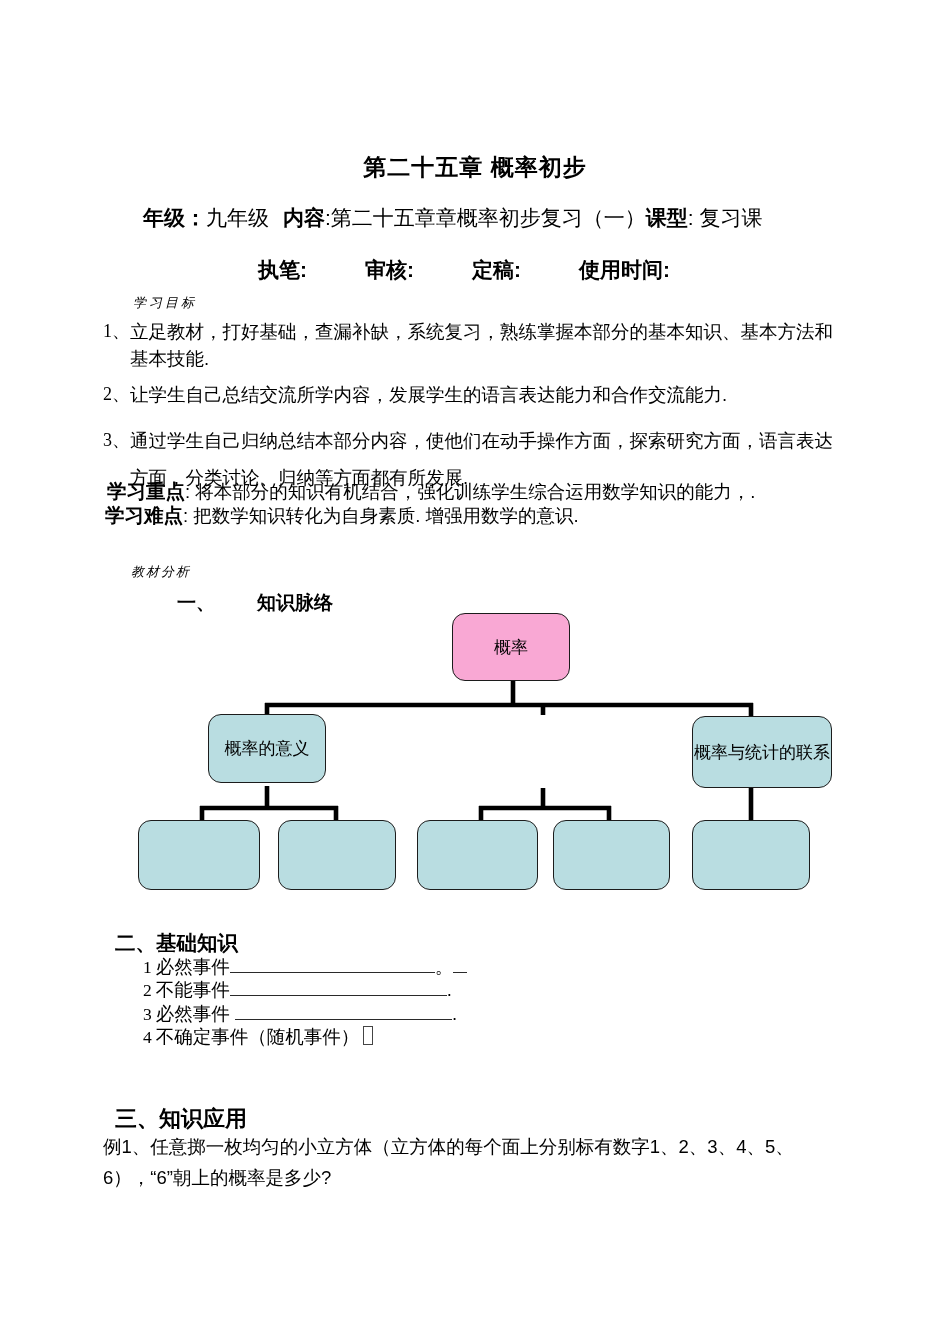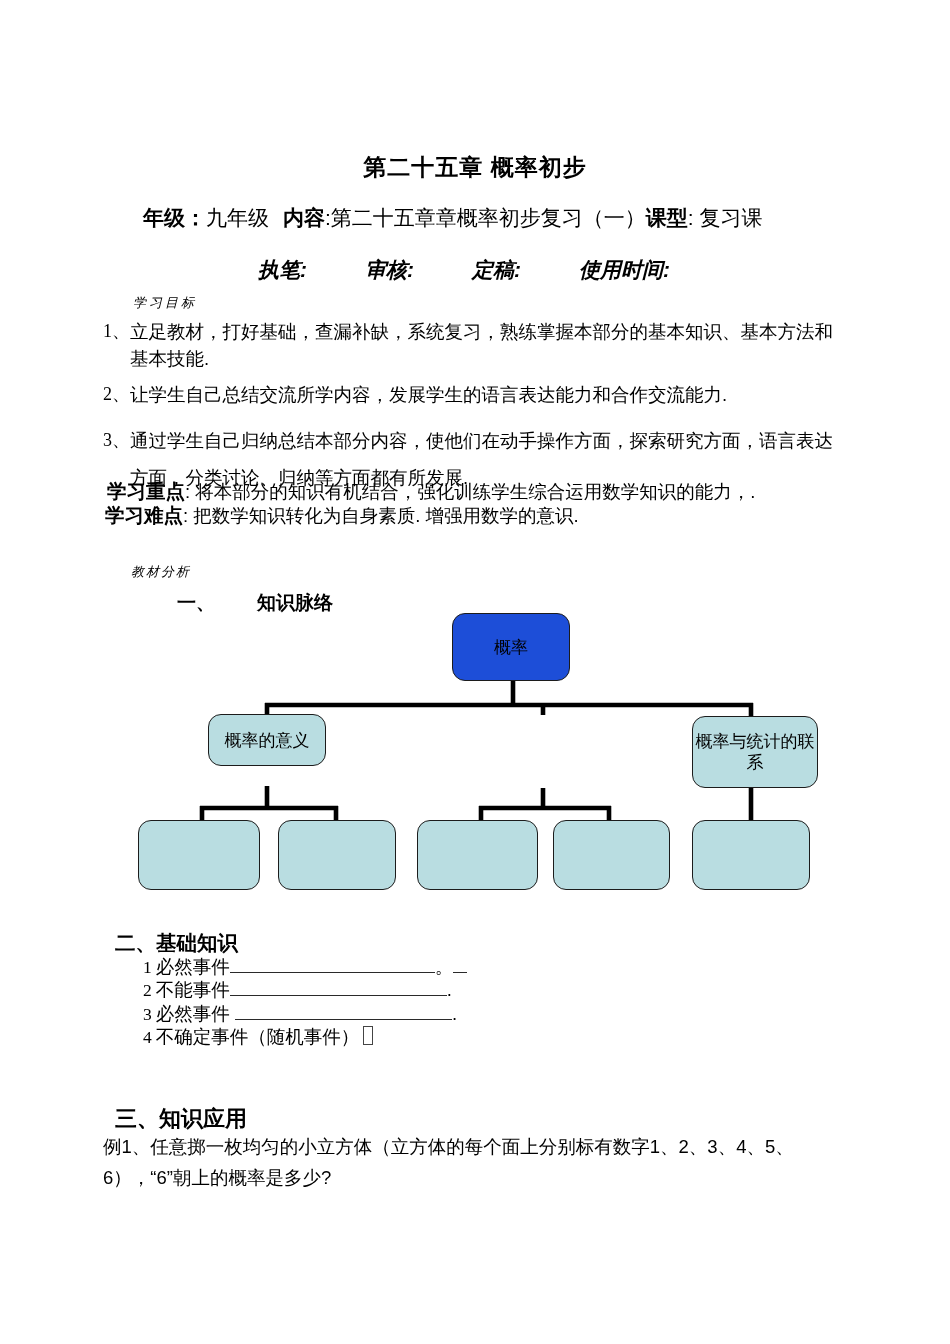--- a/index.html
+++ b/index.html
@@ -13,21 +13,21 @@
     overflow:hidden;
   }
   .abs{position:absolute;}
 
   
   .doc-title{top:152px;left:0;width:950px;text-align:center;font-size:23px;font-weight:bold;letter-spacing:1px;}
   .meta-line{top:204px;left:143px;font-size:21px;white-space:nowrap;}
   .meta-line b{font-weight:bold;}
   .meta-gap{display:inline-block;width:14px;}
   .byline{top:256px;left:258px;font-size:21px;font-weight:bold;white-space:nowrap;}
-  .byline span{margin-right:58px;font-style:italic;}
+  .byline span{margin-right:58px;}
   .byline span:last-child{margin-right:0;}
 
   
   .kai-heading{font-family:"DejaVu Serif","Liberation Serif",serif;font-style:italic;font-weight:normal;font-size:13px;letter-spacing:3px;}
   .obj-heading{top:294px;left:133px;}
   .obj-list{top:318px;left:103px;width:748px;}
   .obj-item{display:flex;font-size:18.5px;line-height:27px;}
   .obj-item .num{width:27px;flex:none;font-family:"Liberation Serif",serif;font-size:18px;}
   .obj-item .txt{flex:1;}
   .obj-item.i1{margin-bottom:9px;}
@@ -49,23 +49,23 @@
   .flow-box{
     position:absolute;
     border:1.6px solid #1c1c1c;
     border-radius:13px;
     display:flex;align-items:center;justify-content:center;
     text-align:center;
     font-size:17px;line-height:21px;
     box-sizing:border-box;
   }
   .fb-root{left:452px;top:1px;width:118px;height:68px;}
-  .fb-l2a{left:208px;top:102px;width:118px;height:52px;}
+  .fb-l2a{left:208px;top:102px;width:118px;height:69px;}
   .fb-l2b{left:485px;top:100px;width:116px;height:78px;}
-  .fb-l2c{left:692px;top:104px;width:126px;height:72px;}
+  .fb-l2c{left:692px;top:104px;width:140px;height:72px;}
   .fb-e1{left:138px;top:208px;width:122px;height:70px;}
   .fb-e2{left:278px;top:208px;width:118px;height:70px;}
   .fb-e3{left:417px;top:208px;width:121px;height:70px;}
   .fb-e4{left:553px;top:208px;width:117px;height:70px;}
   .fb-e5{left:692px;top:208px;width:118px;height:70px;}
 
   
   .basics-heading{top:929px;left:115px;font-size:20.5px;font-weight:bold;}
   .basics-list{top:954px;left:143px;font-size:18.5px;}
   .b-row{height:23.4px;white-space:nowrap;}
@@ -141,21 +141,21 @@
         <line x1="336" y1="194" x2="336" y2="210" stroke="#000000"></line>
 
         <line x1="543" y1="176" x2="543" y2="198" stroke="#000000"></line>
         <line x1="479" y1="196" x2="611" y2="196" stroke="#000000"></line>
         <line x1="481" y1="194" x2="481" y2="210" stroke="#000000"></line>
         <line x1="609" y1="194" x2="609" y2="210" stroke="#000000"></line>
 
         <line x1="751" y1="174" x2="751" y2="210" stroke="#000000"></line>
       </g>
     </svg>
-    <div class="flow-box fb-root" style="background: #1d4ed8; border-color: rgb(28, 28, 28);">概率</div>
+    <div class="flow-box fb-root" style="background: #f9a8d4; border-color: rgb(28, 28, 28);">概率</div>
     <div class="flow-box fb-l2a" style="background: rgb(185, 221, 225); border-color: rgb(28, 28, 28);">概率的意义</div>
     <div class="flow-box fb-l2c" style="background: rgb(185, 221, 225); border-color: rgb(28, 28, 28);">概率与统计的联系</div>
     <div class="flow-box fb-e1" style="background: rgb(185, 221, 225); border-color: rgb(28, 28, 28);"></div>
     <div class="flow-box fb-e2" style="background: rgb(185, 221, 225); border-color: rgb(28, 28, 28);"></div>
     <div class="flow-box fb-e3" style="background: rgb(185, 221, 225); border-color: rgb(28, 28, 28);"></div>
     <div class="flow-box fb-e4" style="background: rgb(185, 221, 225); border-color: rgb(28, 28, 28);"></div>
     <div class="flow-box fb-e5" style="background: rgb(185, 221, 225); border-color: rgb(28, 28, 28);"></div>
   </div>
 
   <div class="abs basics-heading">

